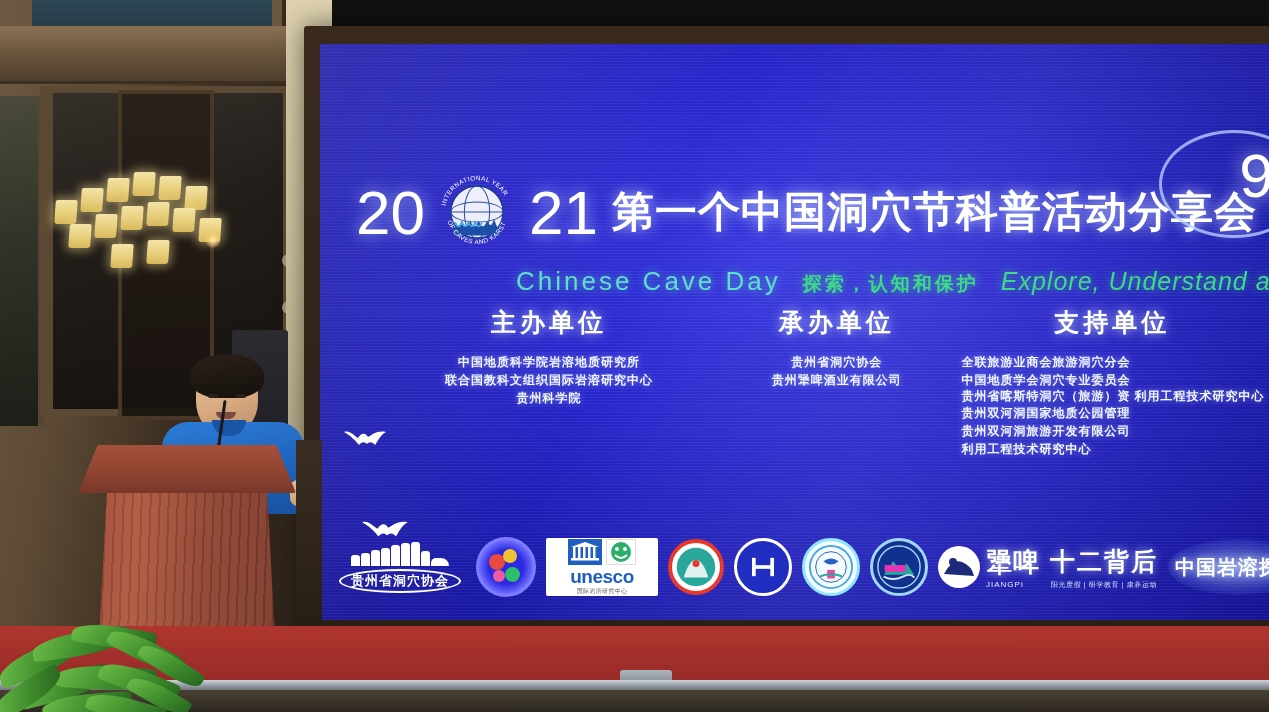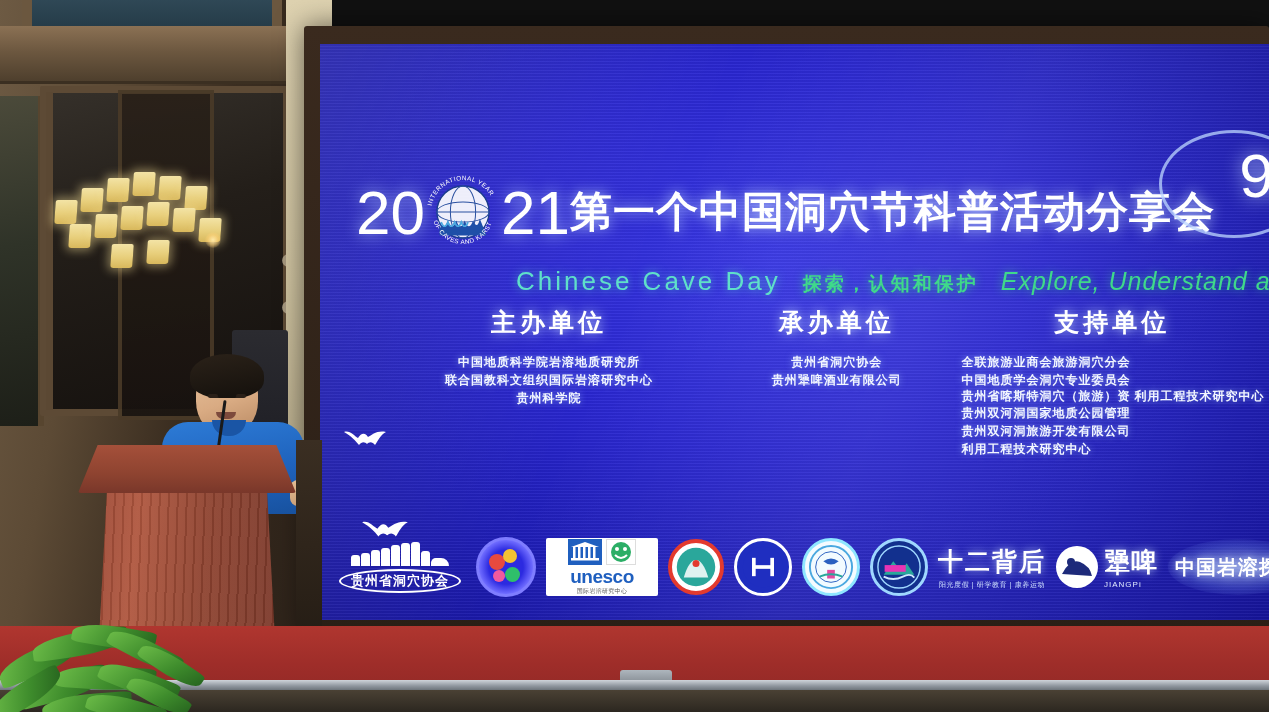--- a/index.html
+++ b/index.html
@@ -89,21 +89,21 @@
   }
   .screen-sheen {
     position:absolute; inset:0;
     background: linear-gradient(115deg, rgba(255,255,255,.10) 0%, rgba(255,255,255,0) 35%, rgba(255,255,255,.06) 60%, rgba(255,255,255,0) 100%);
     pointer-events:none;
   }
 
   
   .header-row {
     position: absolute; left: 36px; top: 108px; right: 0; height: 120px;
-    display: flex; align-items: center; 
+    display: flex; align-items: center; gap: 14px;
   }
   .year-2021 {
     display: flex; align-items: center; font-weight: 400;
     color: #ffffff; font-size: 62px; letter-spacing: 0px;
     text-shadow: 0 0 16px rgba(180,200,255,.85);
     font-family: "Liberation Sans", sans-serif;
   }
   .iyck-logo {
     width: 84px; height: 84px; margin: 0 -4px; position: relative; flex: 0 0 auto;
   }
@@ -486,37 +486,37 @@
         <div class="circ logo-teal-circ">
           <svg viewBox="0 0 48 48" width="46" height="46">
             <circle cx="24" cy="24" r="22" fill="#12308e" stroke="#9fd7ff" stroke-width="1.5"></circle>
             <path d="M8 32 L18 18 L26 28 L32 20 L40 32 Z" fill="#2aa79b"></path>
             <rect x="9" y="22" width="22" height="7" fill="#e834b4"></rect>
             <path d="M8 34 q10 5 20 0 q8 -4 12 1" stroke="#cfe8ff" stroke-width="2" fill="none"></path>
           </svg>
         </div>
       </div>
 
-      <div class="logo-box logo-twelve">
-        <span class="tw-text">十二背后</span>
-        <span class="tw-sub">阳光度假 | 研学教育 | 康养运动</span>
-      </div>
-
       <div class="logo-box logo-jiangpi">
         <div class="jp-circ">
           <svg viewBox="0 0 42 42" width="42" height="42">
               <circle cx="21" cy="21" r="20" fill="#fff"></circle>
             <path d="M6 28 q8 -16 18 -12 q10 4 12 14 Z" fill="#1d2a7a"></path>
             <circle cx="15" cy="16" r="4" fill="#1d2a7a"></circle>
             </svg>
         </div>
         <div style="display:flex;flex-direction:column;align-items:flex-start">
           <span class="jp-text">犟啤</span>
           <span class="jp-sub">JIANGPi</span>
         </div>
+      </div>
+
+      <div class="logo-box logo-twelve">
+        <span class="tw-text">十二背后</span>
+        <span class="tw-sub">阳光度假 | 研学教育 | 康养运动</span>
       </div>
 
       <div class="logo-box logo-karst">
         <span class="karst-text">中国岩溶探险</span>
       </div>
 
     </div>
   </div>
 
   <div class="speaker-box"></div>

